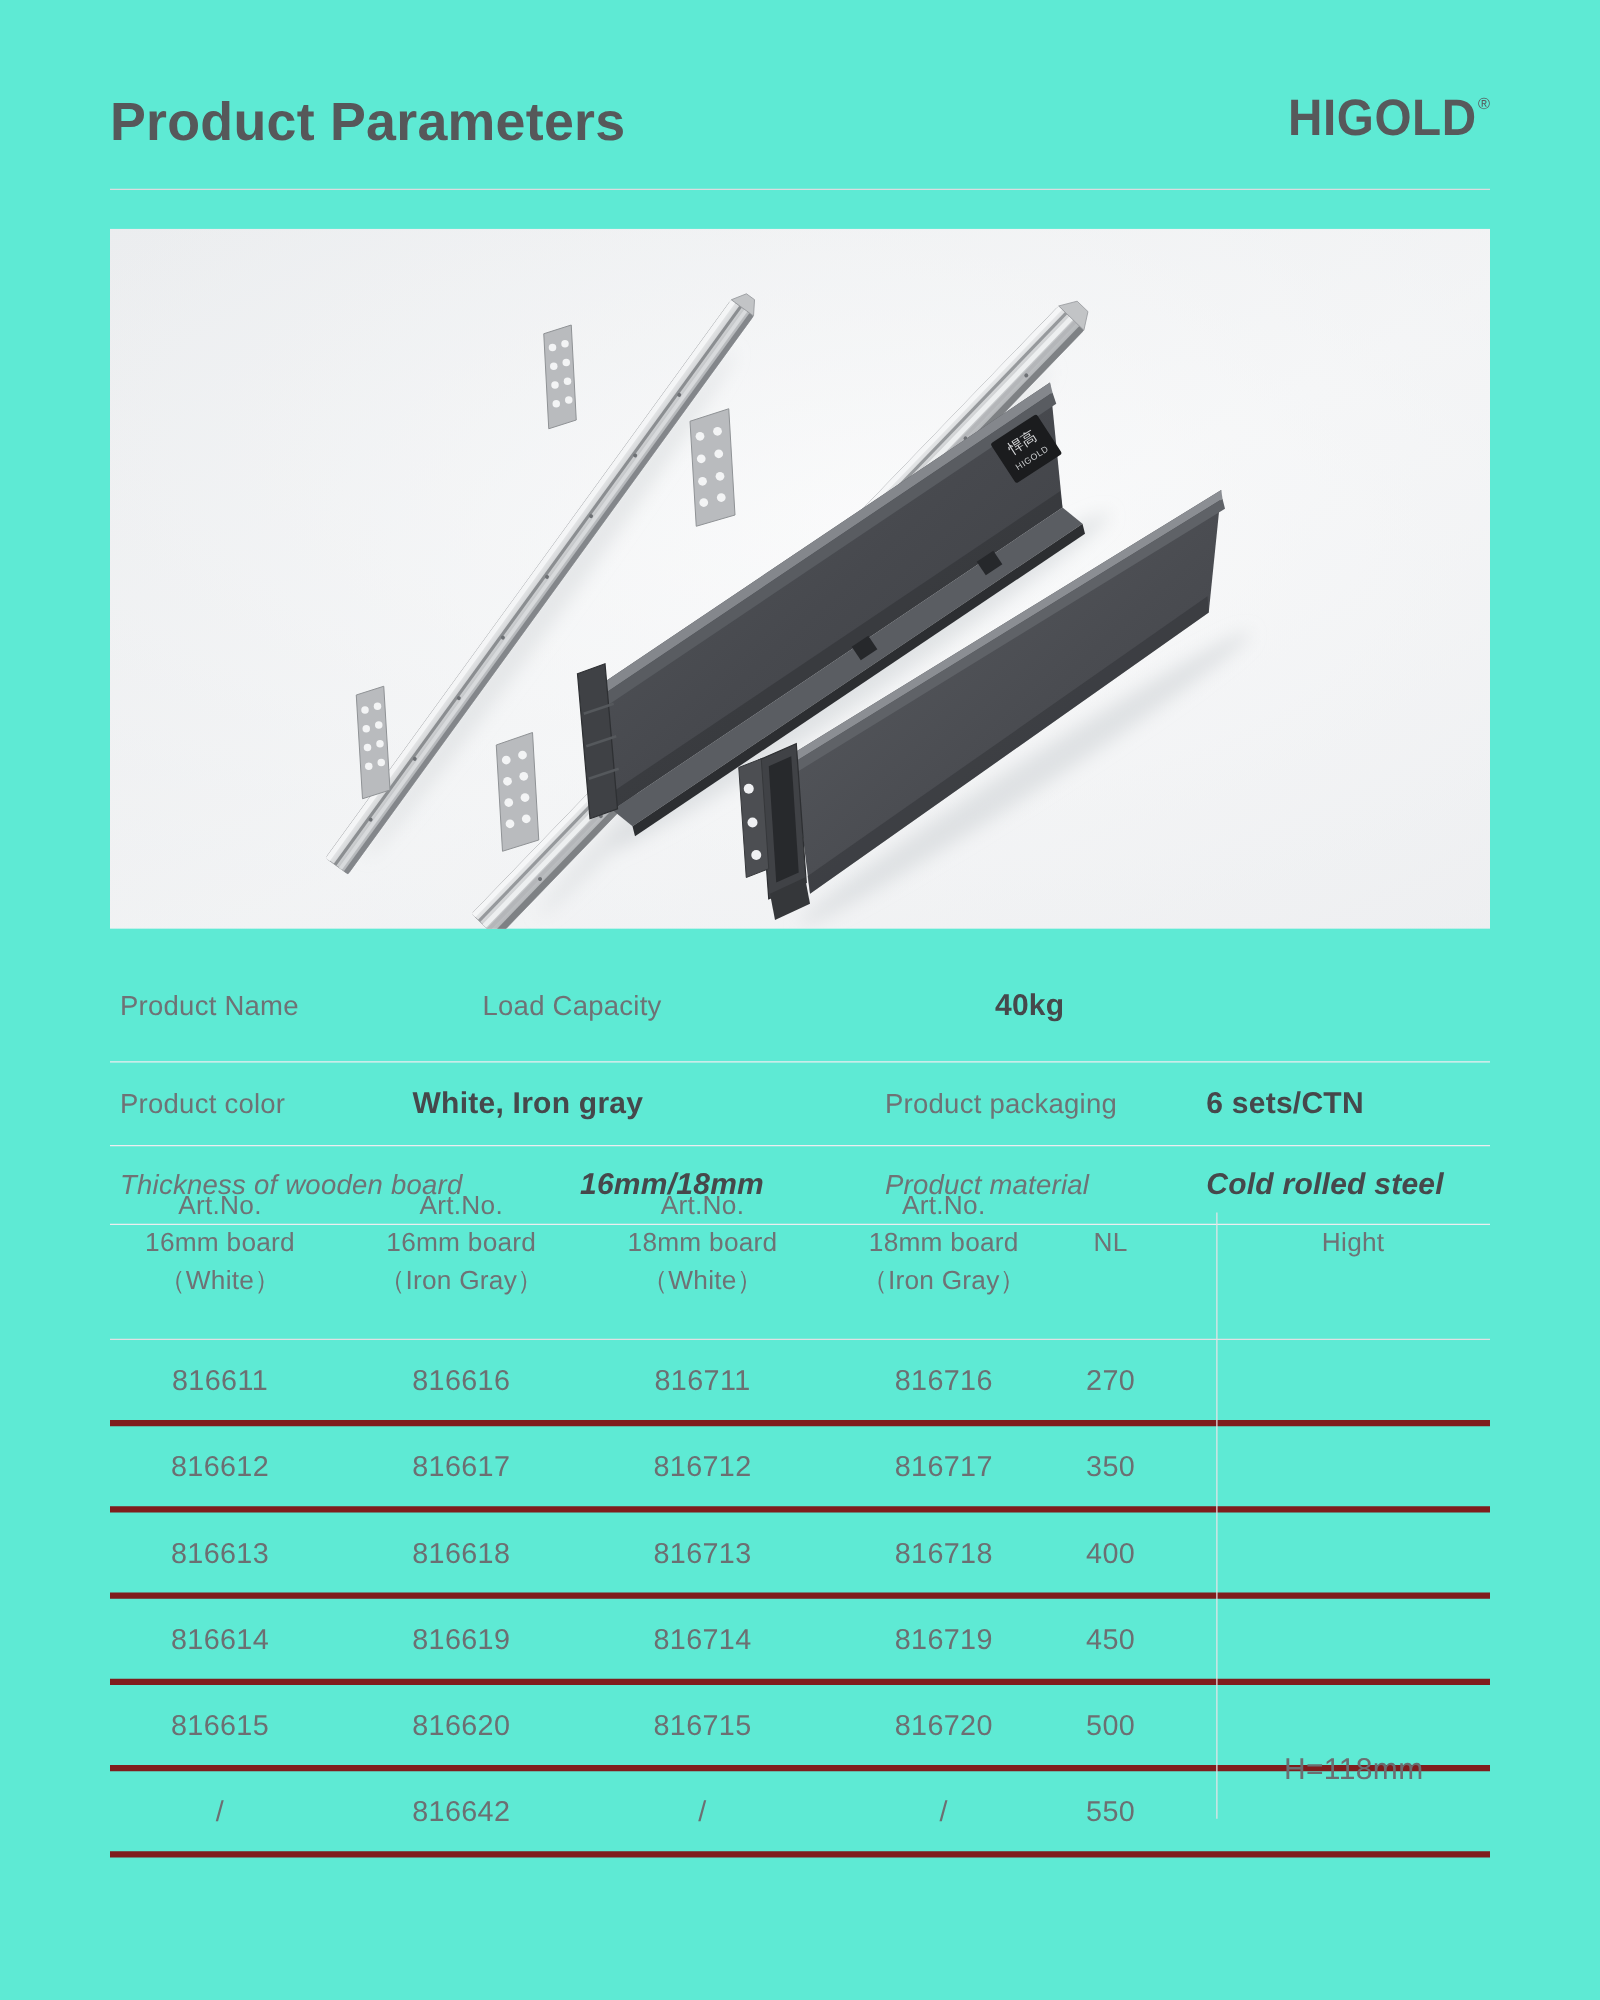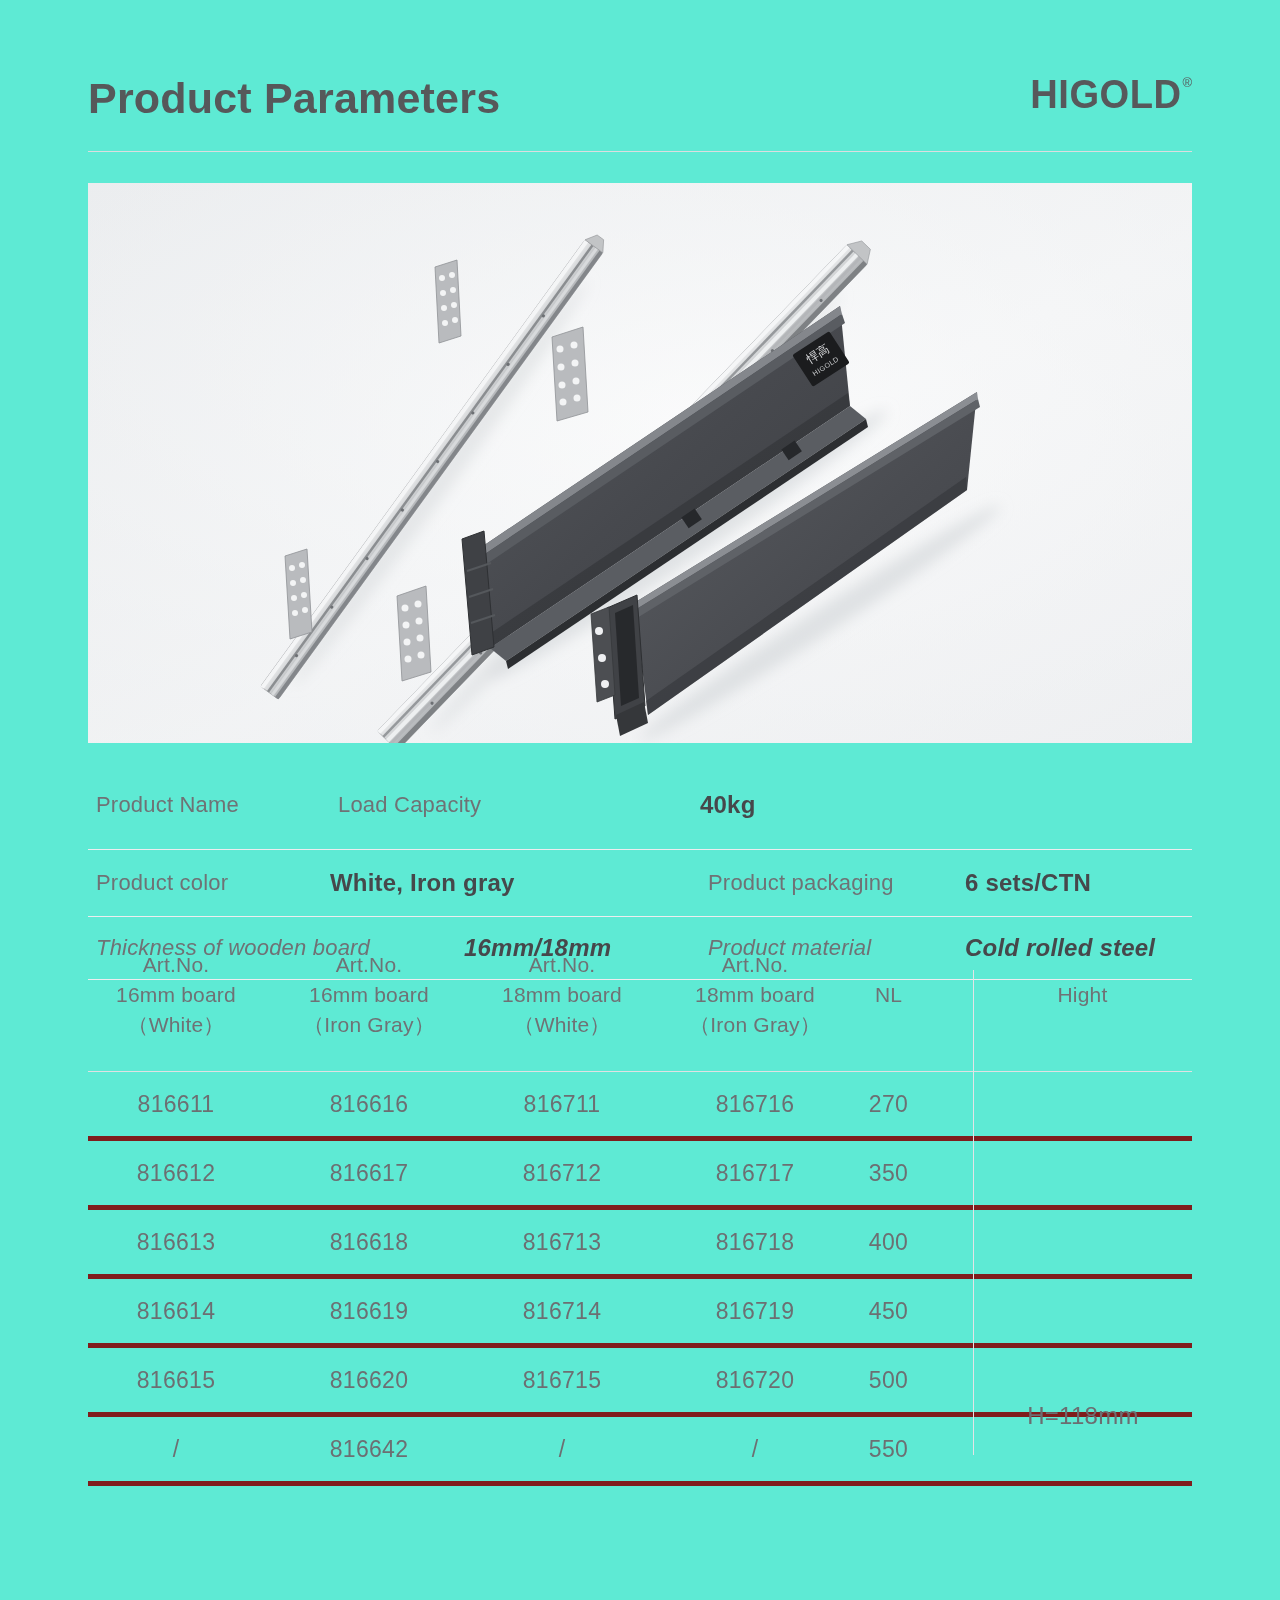--- a/index.html
+++ b/index.html
@@ -16,21 +16,21 @@
   .logo .reg{font-size:13px;font-weight:400;margin-top:1px;margin-left:1px;}
   .rule{position:absolute;left:88px;right:88px;top:151px;height:1px;background:#dcdddf;}
 
   
   .photo{position:absolute;left:88px;top:183px;width:1104px;height:560px;}
   .photo svg{display:block;}
 
   
   .info{position:absolute;left:88px;top:761px;width:1104px;}
   .irow{display:grid;align-items:center;border-bottom:1px solid #ededef;}
-  .irow.r1{grid-template-columns:242px 370px 265px 227px;height:88px;}
+  .irow.r1{grid-template-columns:242px 370px 265px 227px;height:88px;gap:48px;}
   .irow.r2{grid-template-columns:242px 370px 265px 227px;height:66px;}
   .irow.r3{grid-template-columns:376px 236px 265px 227px;height:62px;font-style:italic;}
   .ilabel{font-size:22px;color:#6f7275;padding-left:8px;letter-spacing:0.2px;}
   .ivalue{font-size:24px;font-weight:700;color:#46484b;white-space:pre-line;line-height:1.3;letter-spacing:0.2px;}
 
   
   .spec{position:absolute;left:88px;top:919px;width:1104px;}
   .spec-head{display:grid;grid-template-columns:176px 210px 176px 210px 113px 219px;
              height:152px;align-items:center;border-bottom:1px solid #e0e1e3;}
   .spec-th{text-align:center;font-size:21px;color:#6f7275;line-height:1.42;letter-spacing:0.2px;}

